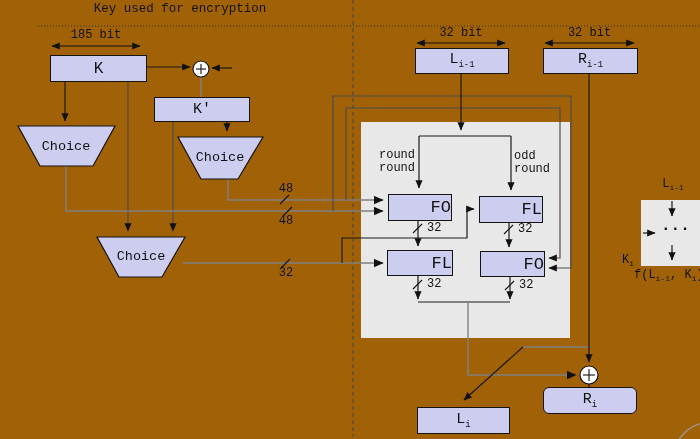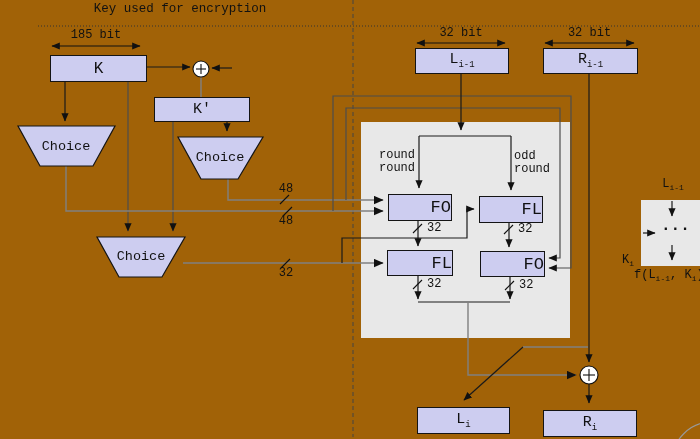--- a/index.html
+++ b/index.html
@@ -157,21 +157,21 @@
   </div>
 
   <div class="lbl" style="left:427px;top:222px;">32</div>
   <div class="lbl" style="left:518px;top:223px;">32</div>
   <div class="lbl" style="left:427px;top:278px;">32</div>
   <div class="lbl" style="left:519px;top:279px;">32</div>
 
   <div class="box" style="left:417px;top:407px;width:91px;height:25px;">
     <span><span>L</span><span class="sub">i</span></span>
   </div>
-  <div class="box" style="left:543px;top:410px;width:92px;height:25px;">
+  <div class="box" style="left:543px;top:387px;width:92px;height:25px;border-radius:6px;">
     <span><span>R</span><span class="sub">i</span></span>
   </div>
 
   <div class="lbl ctr" style="left:655px;top:178px;width:36px;">
     <span>L</span><span class="subsm">i-1</span>
   </div>
   <div class="lbl" style="left:622px;top:226px;margin-top:28px;">
     <span>K</span><span class="subsm">i</span>
   </div>
   <div class="lbl" style="left:661px;top:223px;font-size:16px;font-weight:bold;">···</div>

